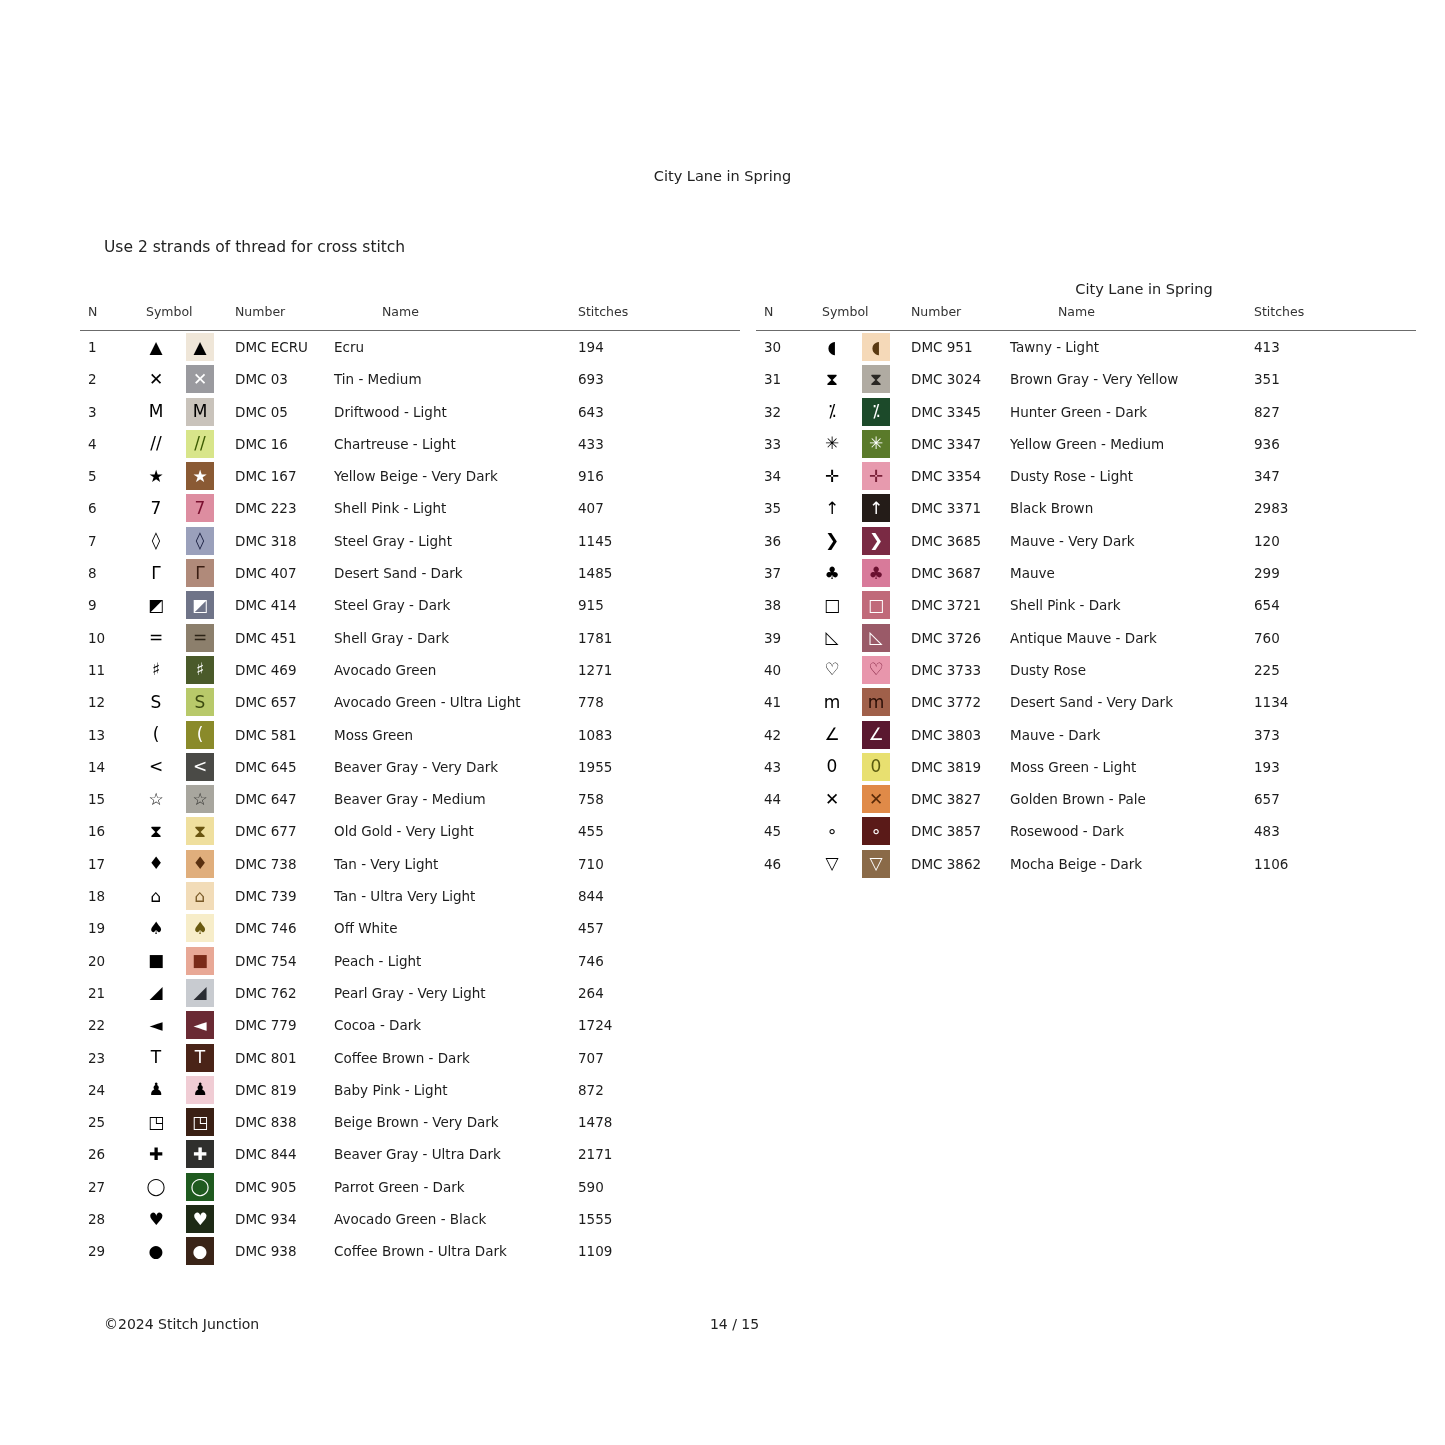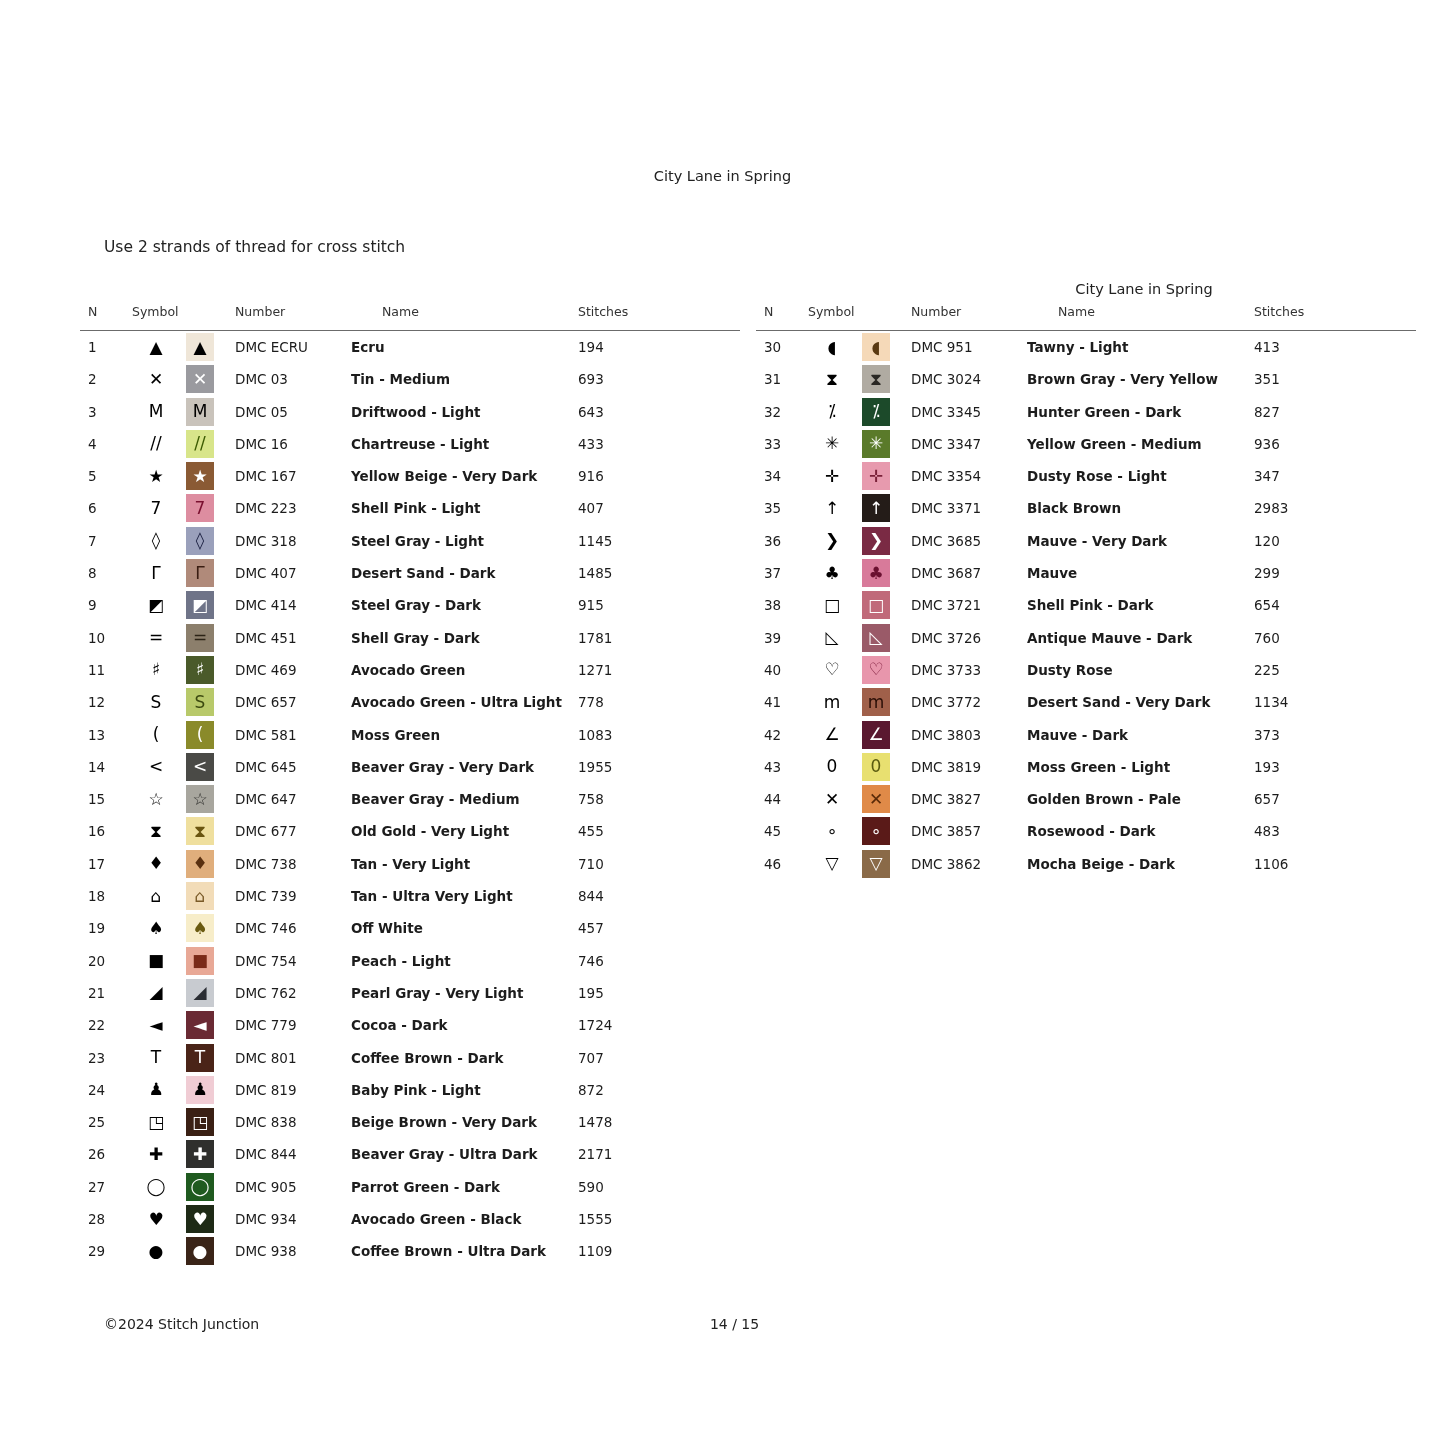--- a/index.html
+++ b/index.html
@@ -67,39 +67,39 @@
     height: 30px;
     border-bottom: 1px solid #6b6b6b;
   }
   .th {
     position: absolute;
     top: 4px;
     font-size: 12.5px;
     color: #333;
   }
   .th.c-n { left: 8px; }
-  .th.c-sym { left: 52px; }
+  .th.c-sym { left: 66px; }
   .th.c-num { left: 155px; }
   .th.c-name { left: 258px; margin-left: 44px; }
   .th.c-st { left: 498px; }
 
   .row {
     position: relative;
     height: 32.3px;
   }
   .cell {
     position: absolute;
     font-size: 13.5px;
     color: #1c1c1c;
     top: 8px;
     white-space: nowrap;
   }
   .cell.c-n { left: 8px; }
   .cell.c-num { left: 155px; }
-  .cell.c-name { left: 271px; font-weight: bold; }
+  .cell.c-name { left: 254px; }
   .cell.c-st { left: 498px; }
 
   .sym-plain {
     position: absolute;
     left: 62px;
     top: 2px;
     width: 28px;
     height: 28px;
     display: flex;
     align-items: center;
@@ -315,21 +315,21 @@
           <div class="cell c-num">DMC 754</div>
           <div class="cell c-name">Peach - Light</div>
           <div class="cell c-st">746</div>
         </div>
         <div class="row">
           <div class="cell c-n">21</div>
           <div class="sym-plain">◢</div>
           <div class="sym-swatch" style="background: rgb(200, 203, 208); color: rgb(42, 45, 51);">◢</div>
           <div class="cell c-num">DMC 762</div>
           <div class="cell c-name">Pearl Gray - Very Light</div>
-          <div class="cell c-st">195</div>
+          <div class="cell c-st">264</div>
         </div>
         <div class="row">
           <div class="cell c-n">22</div>
           <div class="sym-plain">◄</div>
           <div class="sym-swatch" style="background: rgb(106, 42, 52); color: rgb(255, 255, 255);">◄</div>
           <div class="cell c-num">DMC 779</div>
           <div class="cell c-name">Cocoa - Dark</div>
           <div class="cell c-st">1724</div>
         </div>
         <div class="row">

